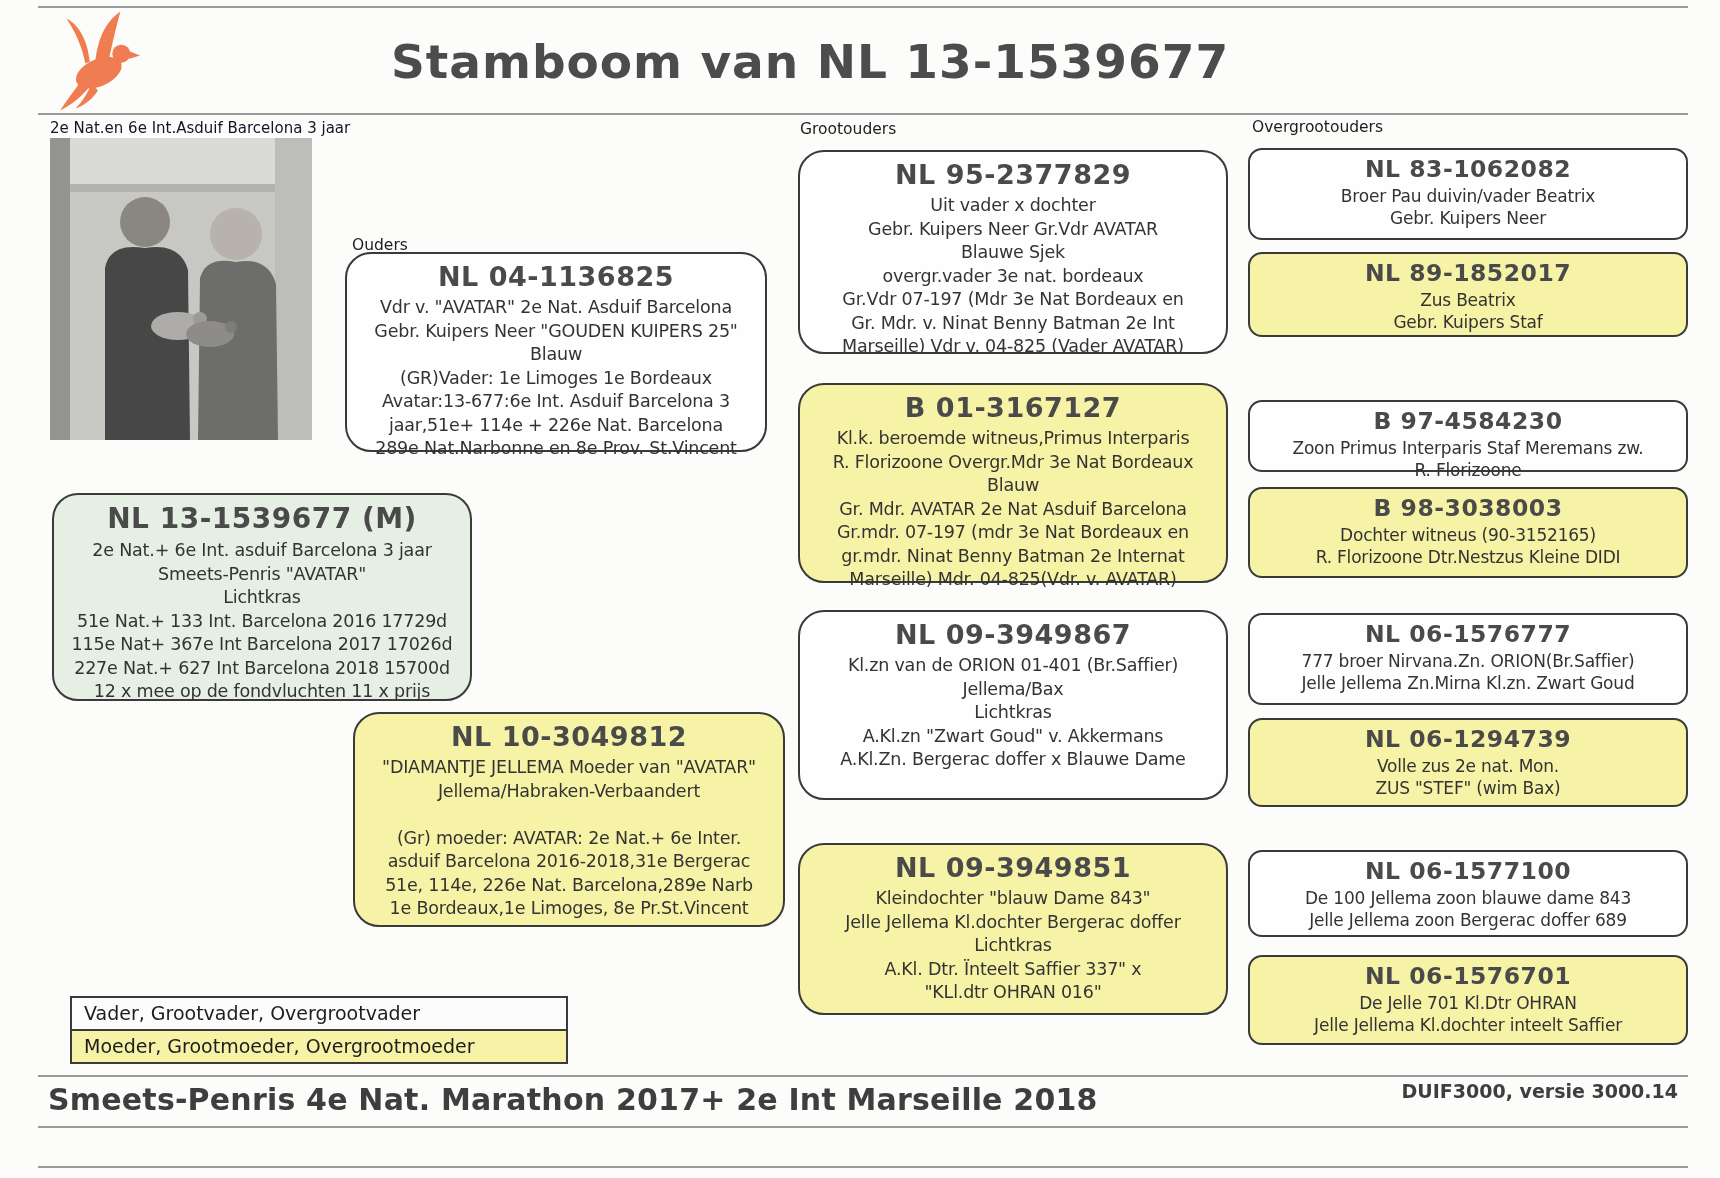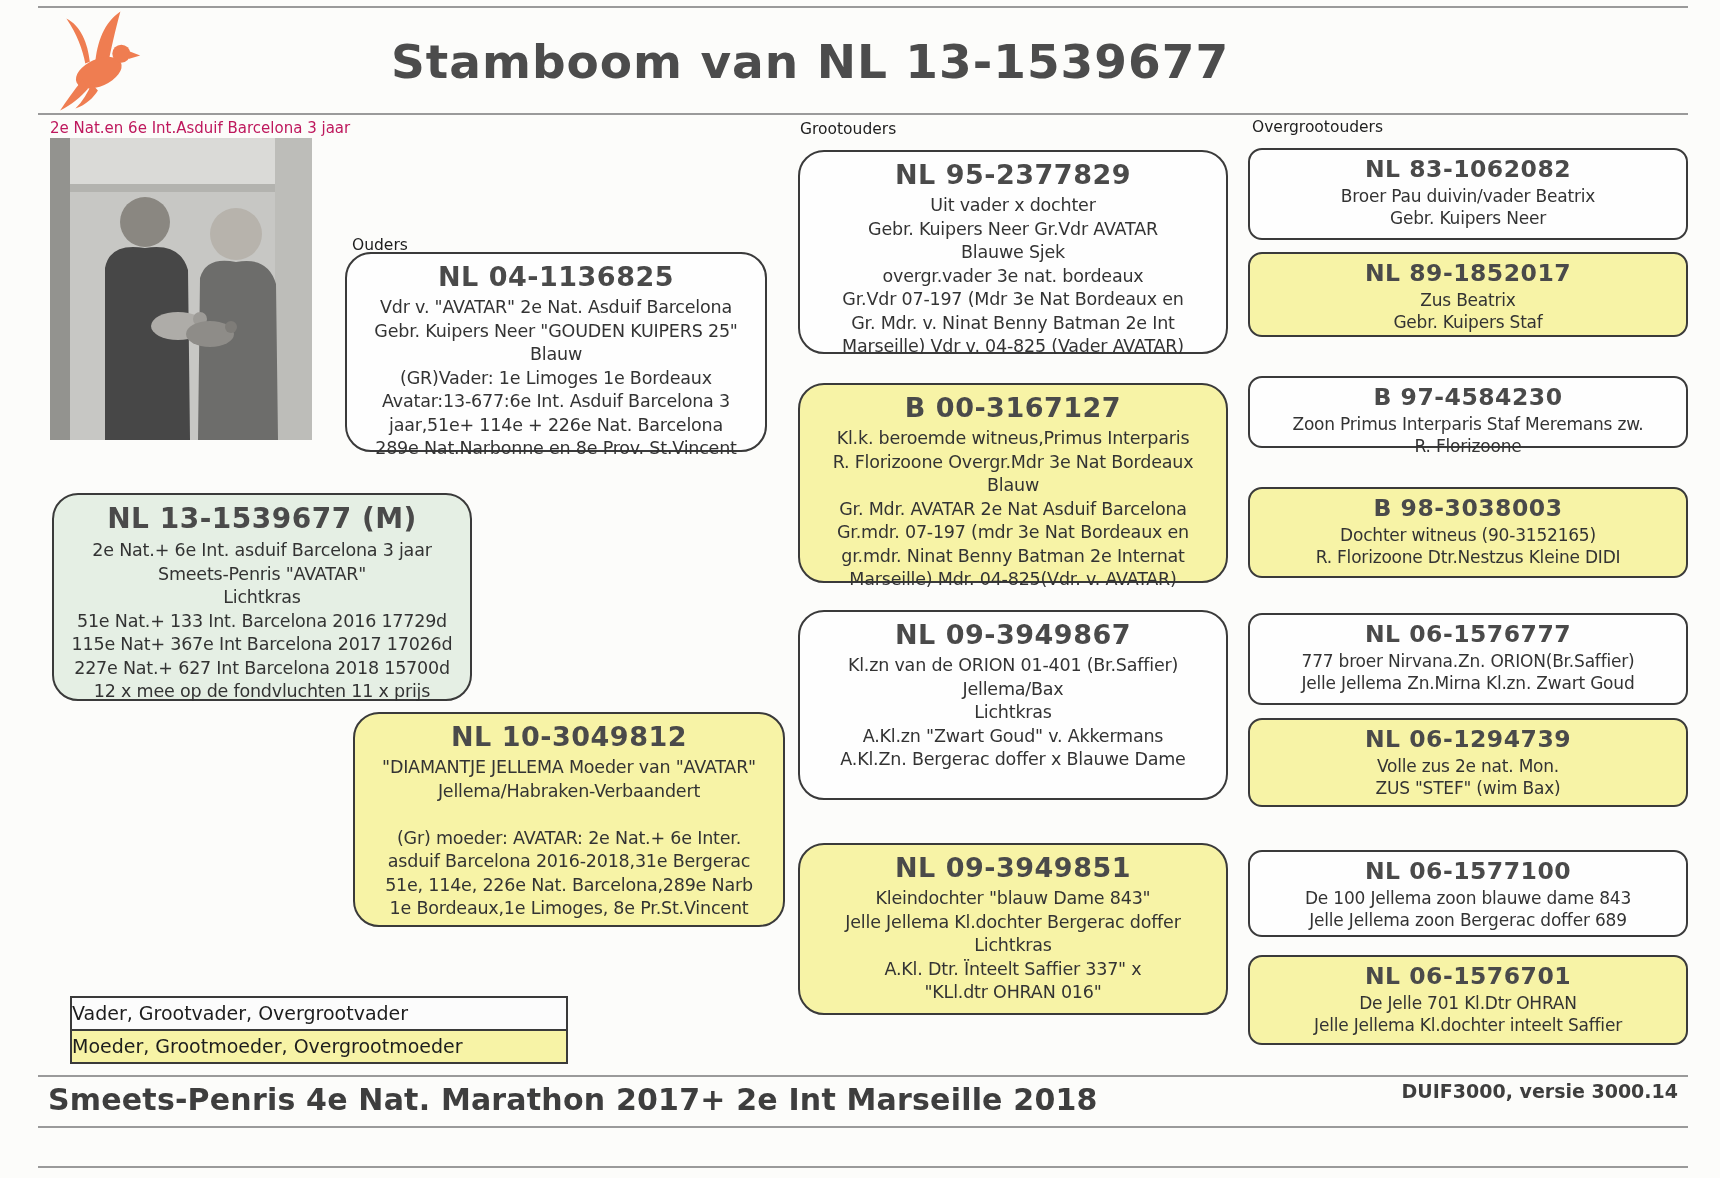--- a/index.html
+++ b/index.html
@@ -8,21 +8,21 @@
     background:#fcfcfa; overflow:hidden;
     font-family:"DejaVu Sans", sans-serif; color:#333;
   }
   .rule { position:absolute; left:38px; width:1650px; height:2px; background:#9a9a9a; }
   .title {
     position:absolute; left:240px; top:34px; width:1140px;
     text-align:center; font-size:47px; font-weight:bold; color:#4c4c4c;
     letter-spacing:1px;
   }
   .logo { position:absolute; left:42px; top:6px; width:128px; height:108px; }
-  .photo-caption { position:absolute; left:50px; top:119px; font-size:15px; color:#be185d; }
+  .photo-caption { position:absolute; left:50px; top:119px; font-size:15px; color:#0f172a; }
   .photo {
     position:absolute; left:50px; top:138px; width:262px; height:302px;
     background:#c9c9c6; overflow:hidden;
   }
   .col-label { position:absolute; font-size:15.5px; color:#1d1d1d; }
   .pbox {
     position:absolute; box-sizing:border-box;
     border:2.5px solid #3a3a3a; border-radius:26px;
     background:#fefefe; padding:7px 10px 5px 10px; text-align:center;
   }
@@ -34,21 +34,21 @@
   .pbox.small .ring { font-size:23.5px; }
   .pbox .body {
     margin-top:4px; font-size:17.5px; line-height:23.5px; color:#333;
     white-space:pre-line; letter-spacing:-0.2px;
   }
   .pbox.small .body { font-size:17px; line-height:22px; margin-top:2px; }
   .legend {
     position:absolute; left:70px; top:996px; width:494px;
     border:2px solid #3a3a3a; background:#fff;
   }
-  .legend-row { height:31px; line-height:31px; font-size:19px; color:#1d1d1d; background:#fcfcfc; }
+  .legend-row { height:31px; line-height:31px; font-size:19px; padding-left:12px; color:#1d1d1d; background:#fcfcfc; }
   .legend-row.female { border-top:2px solid #3a3a3a; background:#f7f3a6; }
   .owner {
     position:absolute; left:48px; top:1082px; font-size:30px;
     font-weight:bold; color:#3e3e3e; letter-spacing:0.2px;
   }
   .software { position:absolute; right:42px; top:1080px; font-size:19px; font-weight:bold; color:#3e3e3e; }
   .address { position:absolute; left:50px; top:1133px; font-size:22px; color:#2e2e2e; }
 </style>
 </head>
 <body>
@@ -139,21 +139,21 @@
     <div class="ring">NL 95-2377829</div>
     <div class="body">Uit vader x dochter
 Gebr. Kuipers Neer     Gr.Vdr AVATAR
 Blauwe Sjek
 overgr.vader 3e nat. bordeaux
 Gr.Vdr 07-197 (Mdr 3e Nat Bordeaux  en
 Gr. Mdr. v.  Ninat Benny Batman 2e Int
 Marseille)  Vdr v. 04-825 (Vader AVATAR)</div>
   </div>
   <div class="pbox yellow" style="left:798px; top:383px; width:430px; height:200px">
-    <div class="ring">B 00-3167127</div>
+    <div class="ring">B 01-3167127</div>
     <div class="body">Kl.k. beroemde witneus,Primus Interparis
 R. Florizoone Overgr.Mdr 3e Nat Bordeaux
 Blauw
 Gr. Mdr.  AVATAR 2e Nat Asduif Barcelona
 Gr.mdr. 07-197 (mdr 3e Nat Bordeaux en
 gr.mdr. Ninat Benny Batman 2e Internat
 Marseille)  Mdr. 04-825(Vdr. v. AVATAR)</div>
   </div>
   <div class="pbox" style="left:798px; top:610px; width:430px; height:190px">
     <div class="ring">NL 09-3949867</div>
@@ -175,21 +175,21 @@
   <div class="pbox small" style="left:1248px; top:148px; width:440px; height:92px">
     <div class="ring">NL 83-1062082</div>
     <div class="body">Broer Pau duivin/vader Beatrix
 Gebr. Kuipers Neer</div>
   </div>
   <div class="pbox small yellow" style="left:1248px; top:252px; width:440px; height:85px">
     <div class="ring">NL 89-1852017</div>
     <div class="body">Zus Beatrix
 Gebr. Kuipers Staf</div>
   </div>
-  <div class="pbox small" style="left:1248px; top:376px; width:440px; height:72px">
+  <div class="pbox small" style="left:1248px; top:400px; width:440px; height:72px">
     <div class="ring">B 97-4584230</div>
     <div class="body">Zoon Primus Interparis Staf Meremans zw.
 R. Florizoone</div>
   </div>
   <div class="pbox small yellow" style="left:1248px; top:487px; width:440px; height:91px">
     <div class="ring">B 98-3038003</div>
     <div class="body">Dochter witneus (90-3152165)
 R. Florizoone Dtr.Nestzus Kleine DIDI</div>
   </div>
   <div class="pbox small" style="left:1248px; top:613px; width:440px; height:92px">

